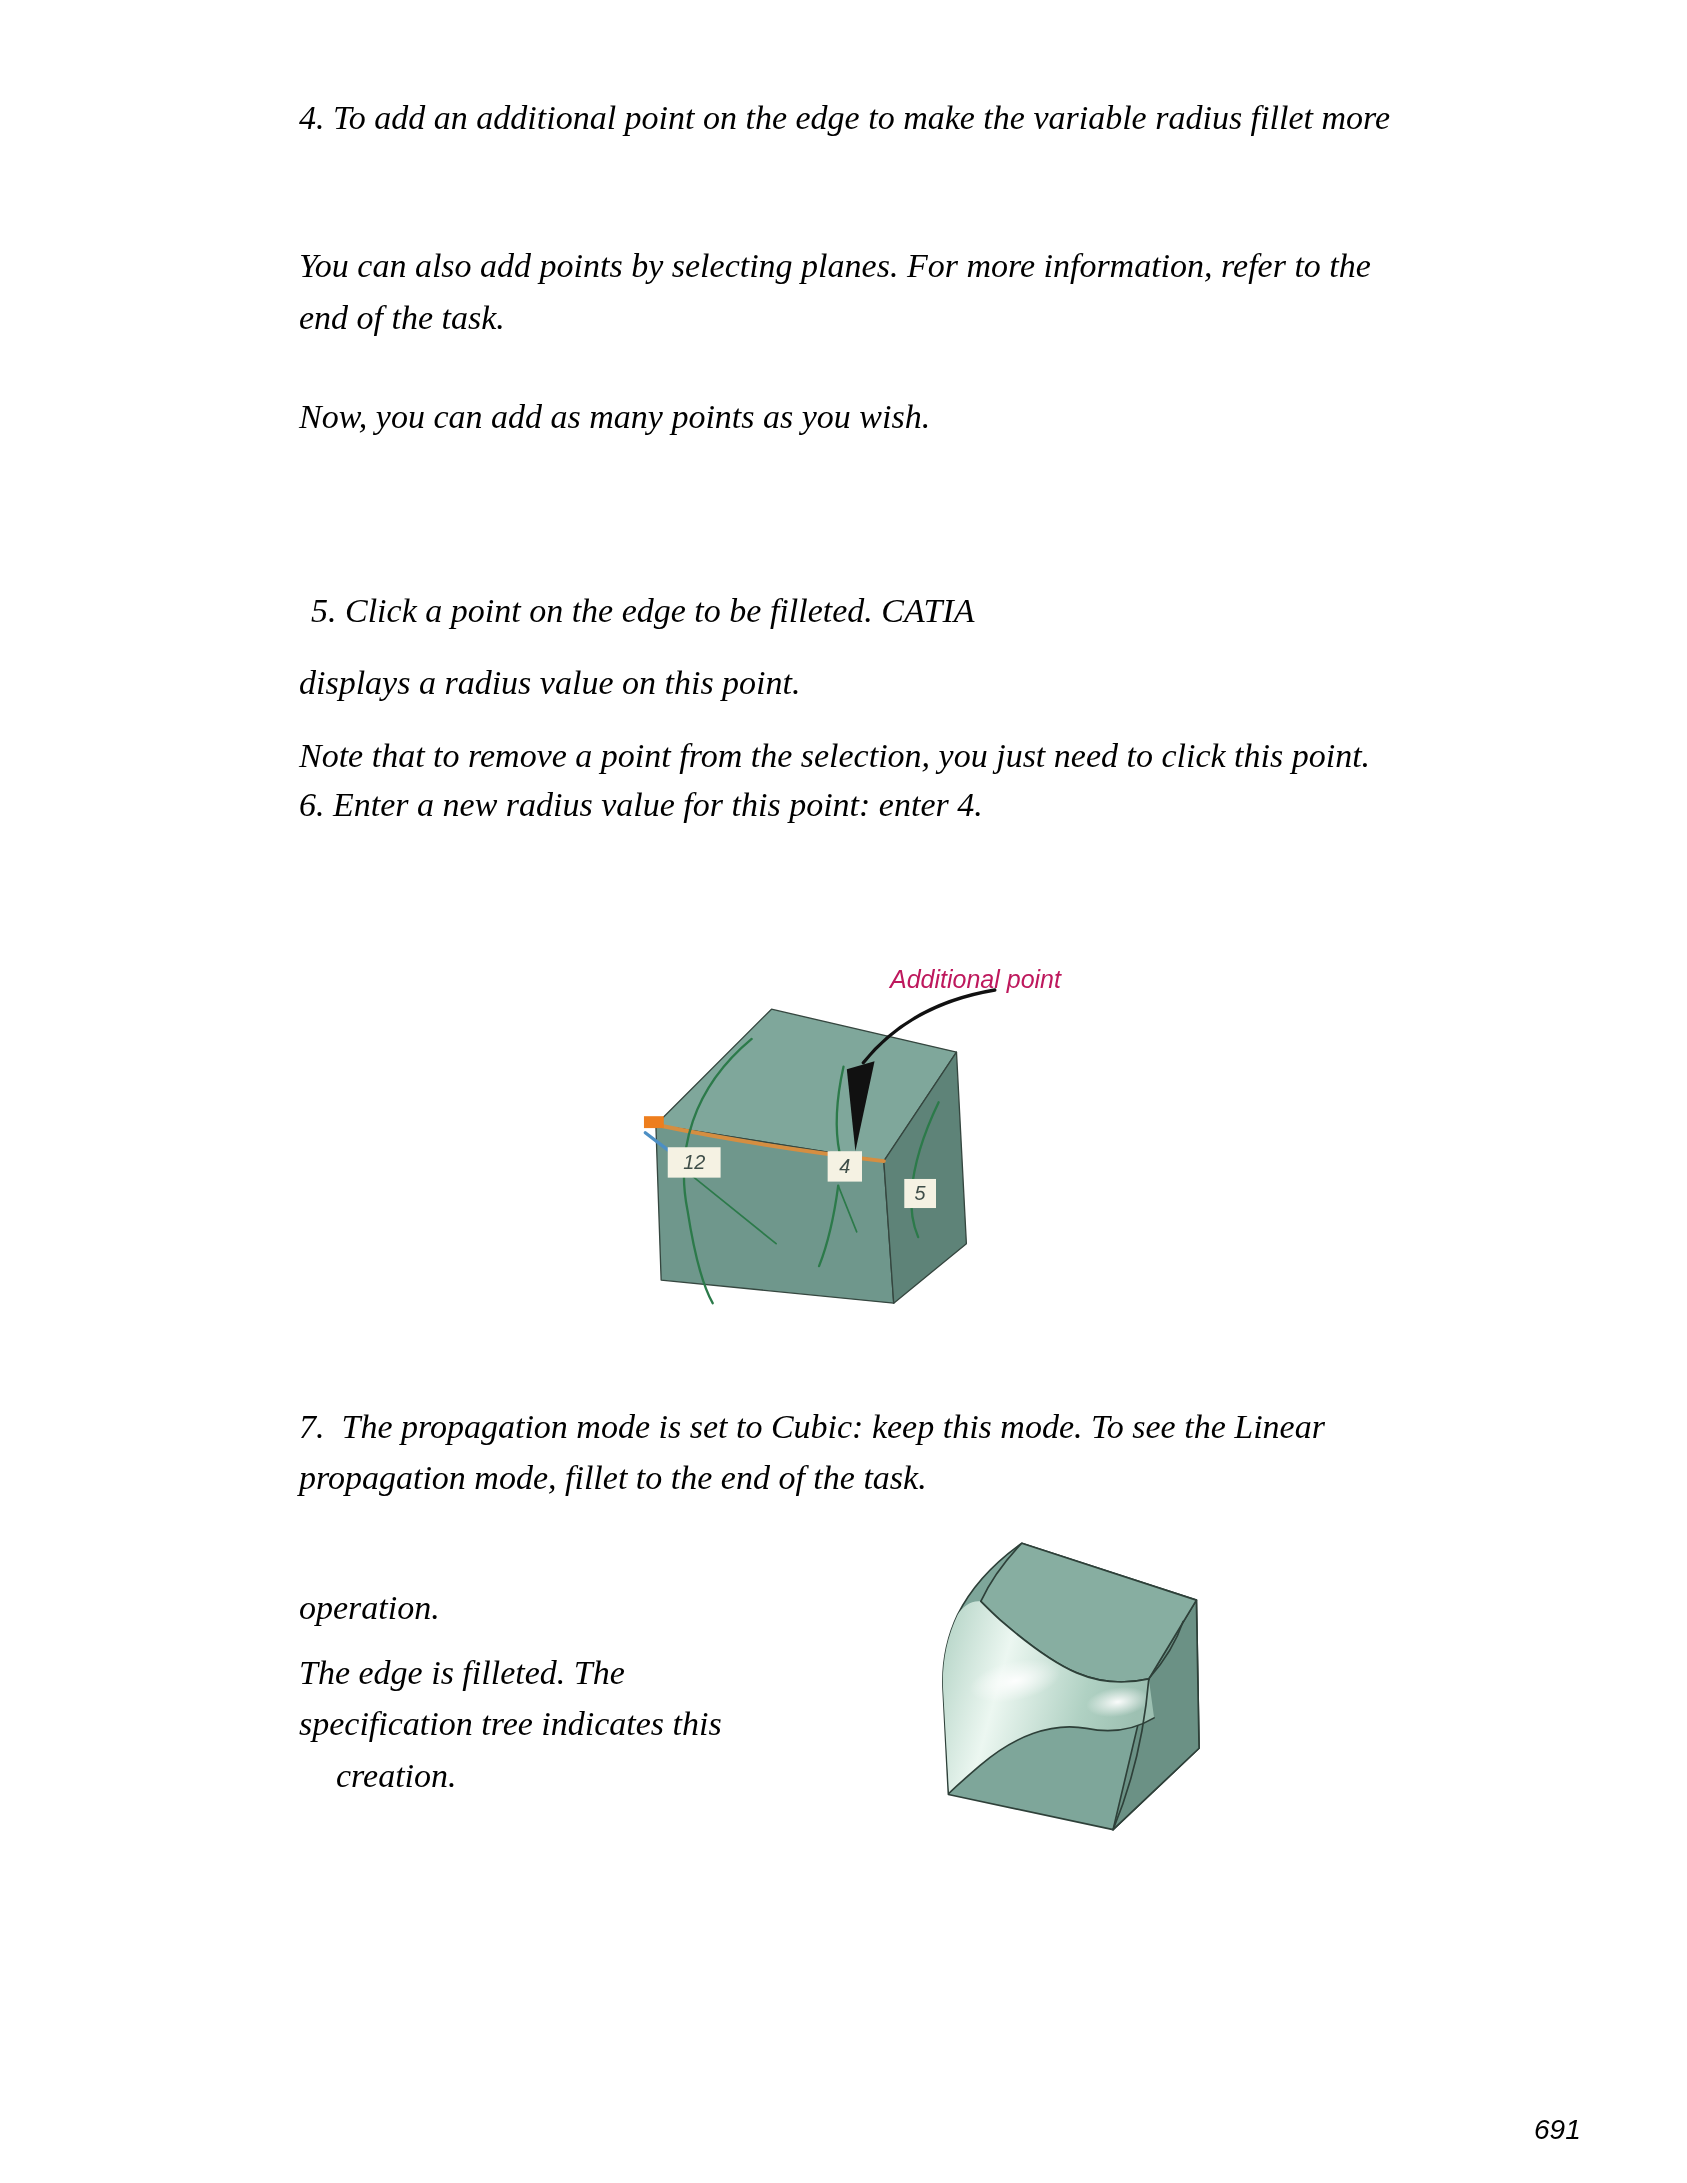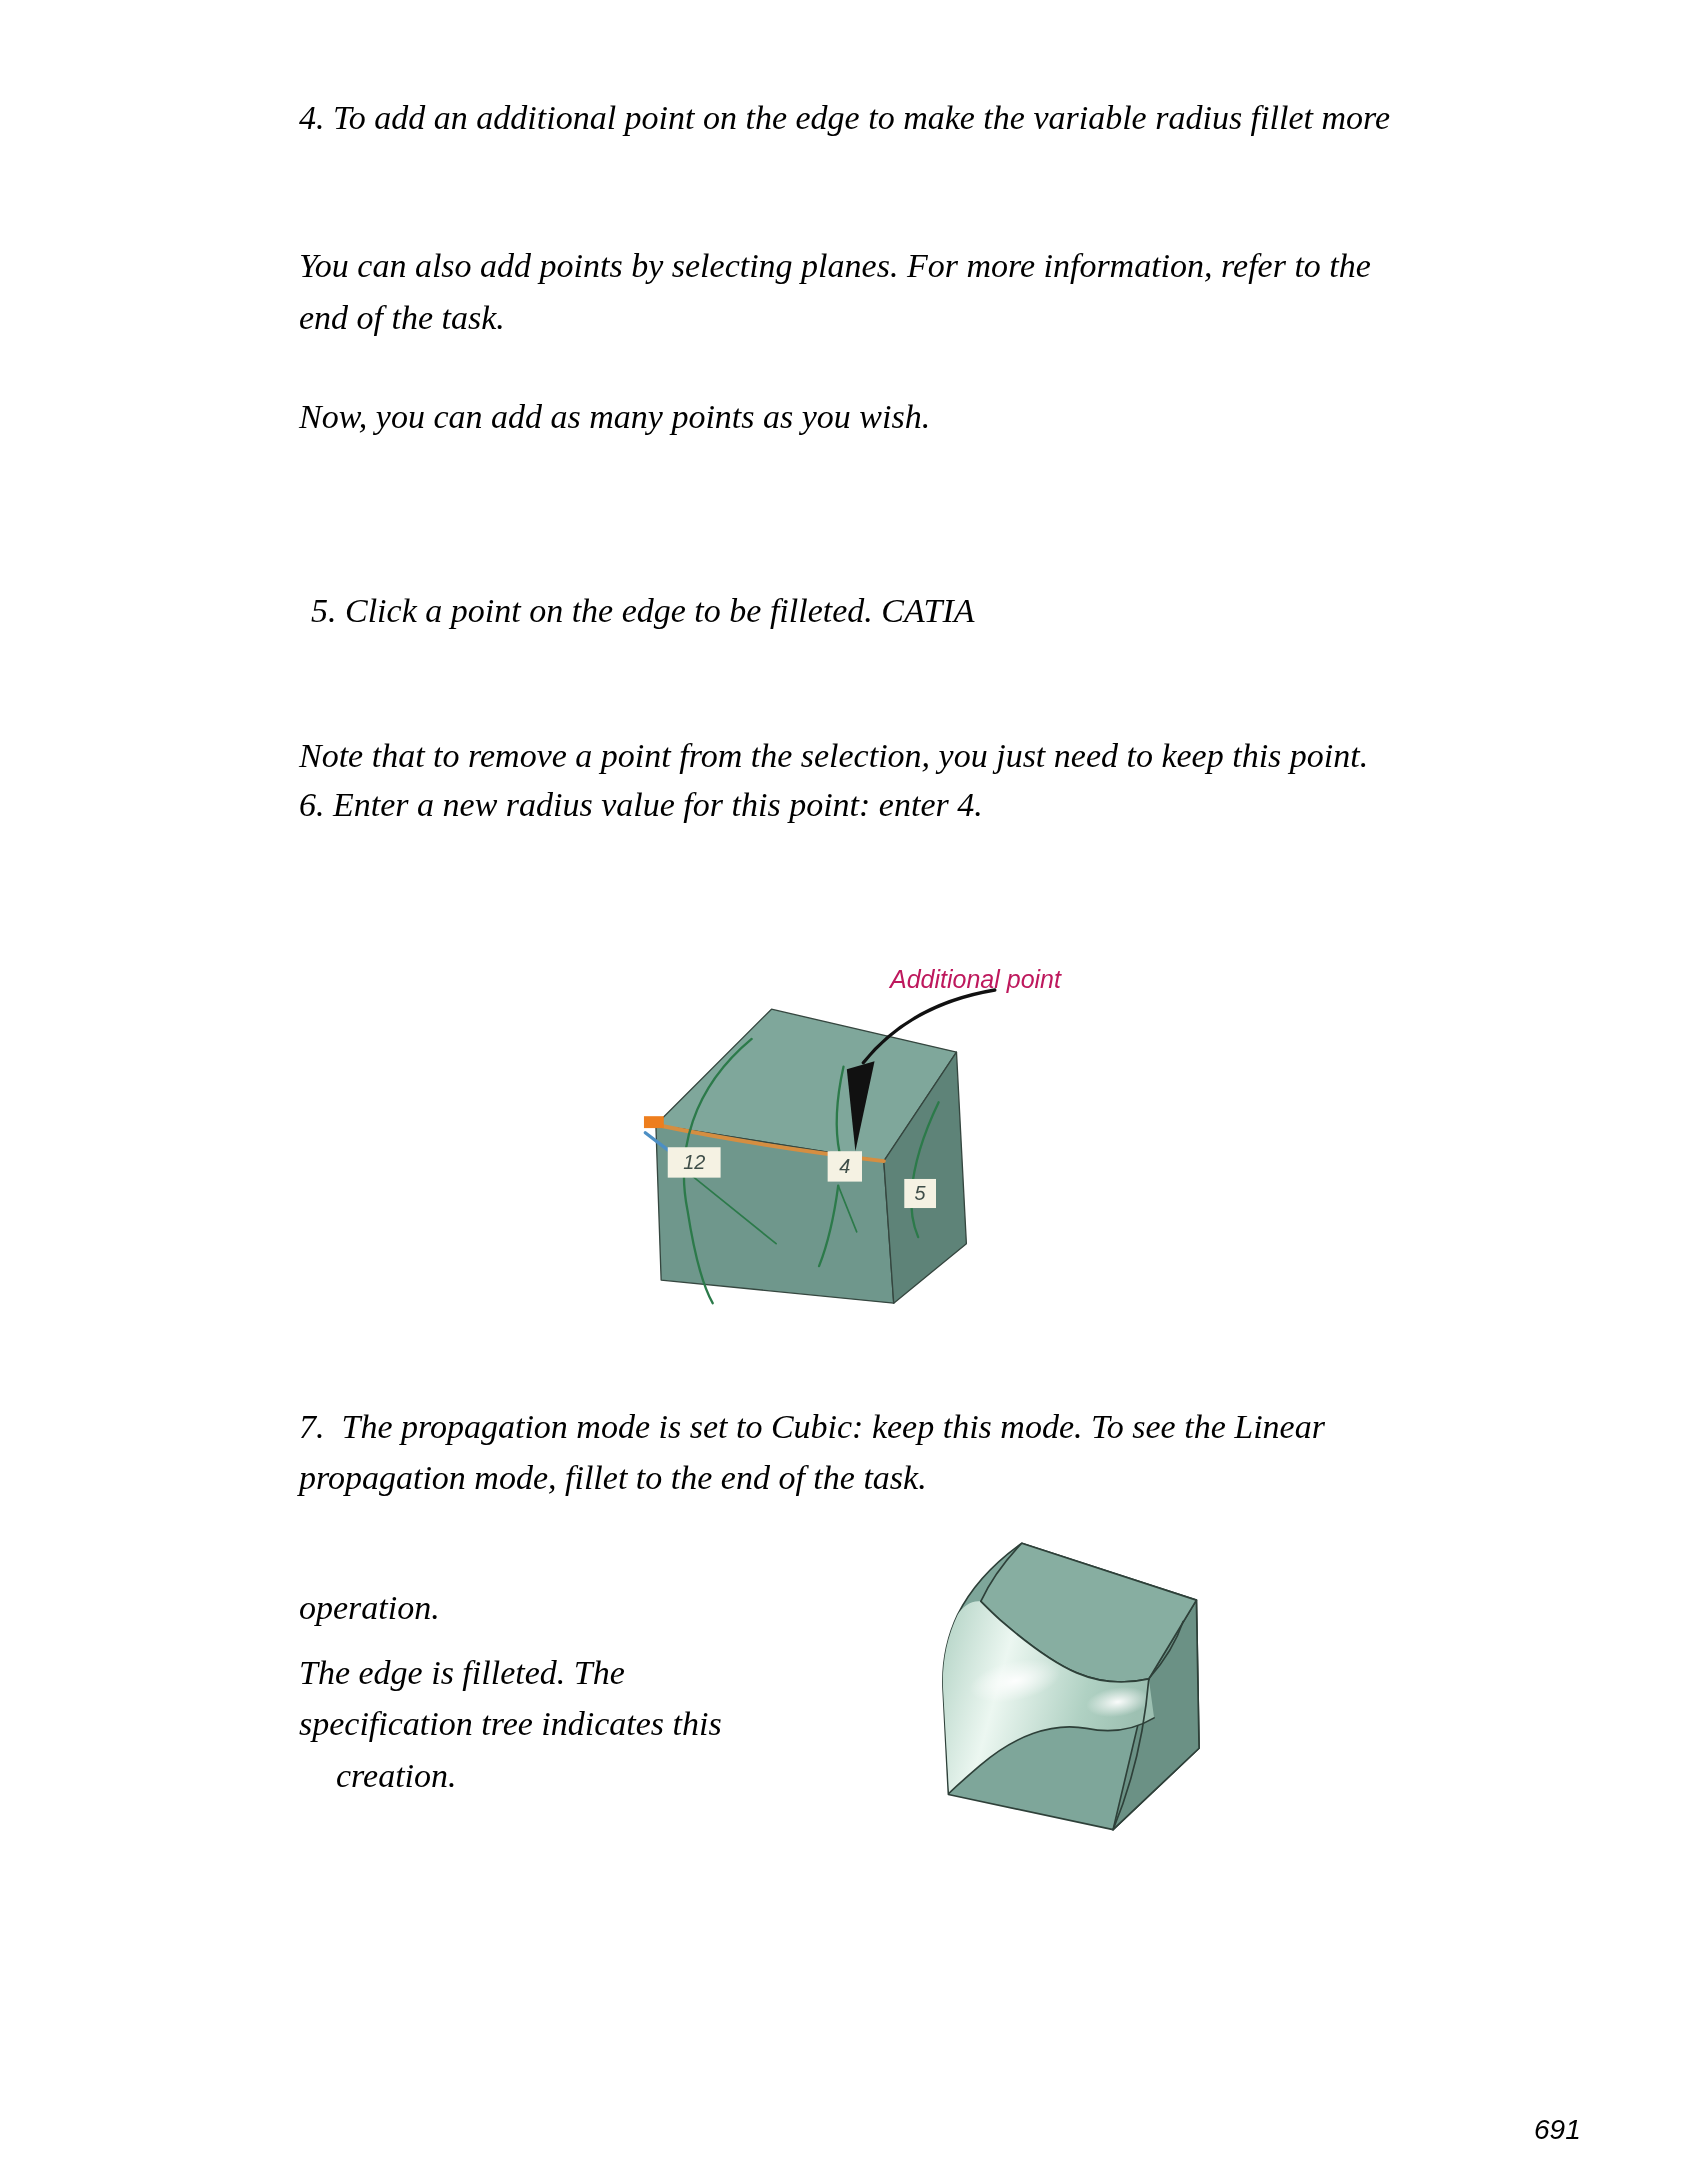--- a/index.html
+++ b/index.html
@@ -53,21 +53,22 @@
 <div id="page">
 
   <div class="line" style="left:299px; top:98px;">4. To add an additional point on the edge to make the variable radius fillet more</div>
 
   <div class="line" style="left:299px; top:246px;">You can also add points by selecting planes. For more information, refer to the</div>
   <div class="line" style="left:299px; top:298px;text-align:center;">end of the task.</div>
 
   <div class="line" style="left:299px; top:397px;">Now, you can add as many points as you wish.</div>
 
   <div class="line" style="left:311px; top:591px;">5. Click a point on the edge to be filleted. CATIA</div>
-  <div class="line" style="left:299px; top:736px;">Note that to remove a point from the selection, you just need to keep this point.</div>
+  <div class="line" style="left:299px; top:663px;">displays a radius value on this point.</div>
+  <div class="line" style="left:299px; top:736px;">Note that to remove a point from the selection, you just need to click this point.</div>
   <div class="line" style="left:299px; top:785px;">6. Enter a new radius value for this point: enter 4.</div>
 
   <div class="figure" style="left:629px; top:953px; width:503px; height:370px;">
     <svg width="503" height="370" viewBox="0 0 760 560">
 
       <polygon class="face" points="40,260 215,85 495,150 385,315" fill="#7fa79b"></polygon>
       <polygon class="face" points="40,260 385,315 400,530 48,495" fill="#6f978c"></polygon>
       <polygon class="face" points="385,315 495,150 510,440 400,530" fill="#5e8378"></polygon>
 
       <path class="edgeline" d="M 40,260 C 155,284 270,301 385,315" stroke="#d58e41"></path>

